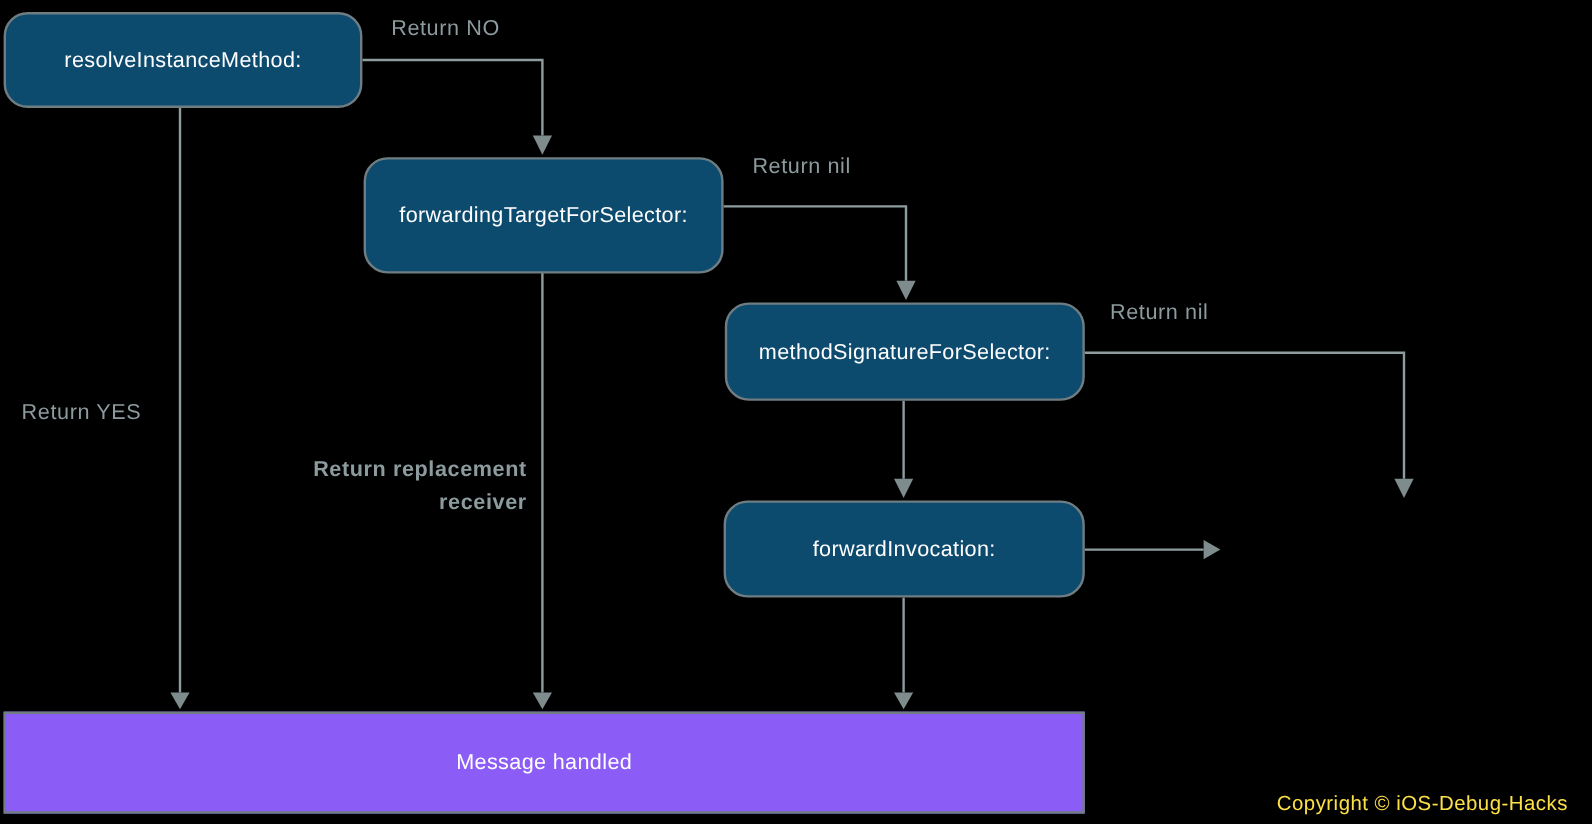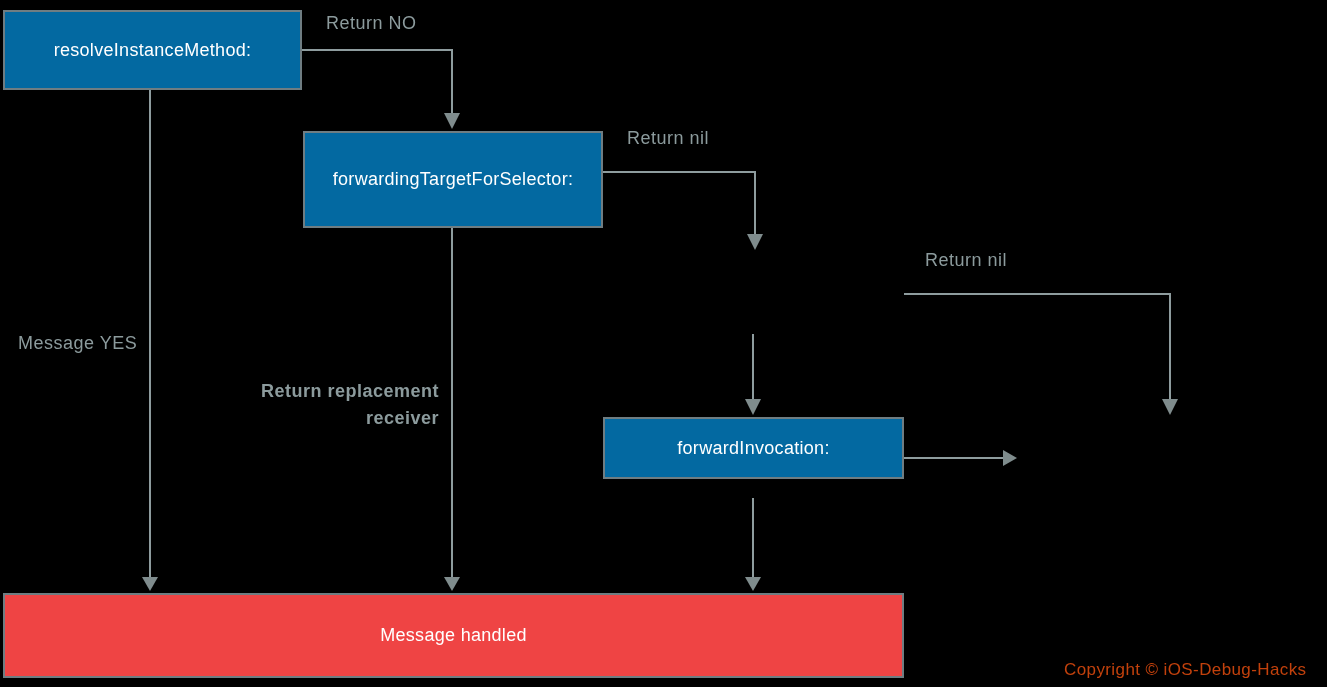--- a/index.html
+++ b/index.html
@@ -36,40 +36,40 @@
     display: flex;
     align-items: center;
     justify-content: center;
     box-sizing: border-box;
     border: 2px solid #6F7D82;
     color: #FFFFFF;
     font-size: 18px;
     letter-spacing: 0.3px;
     white-space: nowrap;
   }
-  .node-blue  { background: #0369a1; }
+  .node-blue  { background: #0c4a6e; border-radius: 20px; }
   .node-red   { background: #F94740; }
-  .node-green { background: #ef4444; }
+  .node-green { background: #8b5cf6; }
   .edge-label {
     position: absolute;
     color: #8C9B9D;
     font-size: 18px;
     letter-spacing: 0.5px;
     white-space: nowrap;
   }
   .edge-label.wrap {
     white-space: normal;
     text-align: right;
     line-height: 27px;
   }
   .copyright {
     position: absolute;
     left: 1064px;
     top: 660px;
-    color: #c2410c;
+    color: #fde047;
     font-size: 17px;
     letter-spacing: 0.4px;
   }
 </style>
 </head>
 <body>
 
 <div class="canvas">
 
   <svg class="edges-svg" viewBox="0 0 1327 687" xmlns="http://www.w3.org/2000/svg">
@@ -104,32 +104,33 @@
     <g>
       <path d="M452 212 V577"></path>
       <polygon points="444,577 460,577 452,591"></polygon>
     </g>
   </svg>
 
   <div class="node node-blue" style="left:3px; top:10px; width:299px; height:80px;">resolveInstanceMethod:</div>
 
   <div class="node node-blue" style="left:303px; top:131px; width:300px; height:97px;">forwardingTargetForSelector:</div>
 
+  <div class="node node-blue" style="left:604px; top:252px; width:300px; height:82px;">methodSignatureForSelector:</div>
 
-  <div class="node node-blue" style="left:603px; top:417px; width:301px; height:62px;">forwardInvocation:</div>
+  <div class="node node-blue" style="left:603px; top:417px; width:301px; height:81px;">forwardInvocation:</div>
 
 
   <div class="node node-green" style="left:3px; top:593px; width:901px; height:85px;">Message handled</div>
 
   <div class="edge-label" style="left:326px; top:13px;">Return NO</div>
 
   <div class="edge-label" style="left:627px; top:128px;">Return nil</div>
 
   <div class="edge-label" style="left:925px; top:250px;">Return nil</div>
 
 
-  <div class="edge-label" style="left:18px; top:333px;">Message YES</div>
+  <div class="edge-label" style="left:18px; top:333px;">Return YES</div>
 
   <div class="edge-label wrap" style="left:244px; top:378px; width:195px;font-weight:bold;">Return replacement receiver</div>
 
   <div class="copyright">Copyright © iOS-Debug-Hacks</div>
 
 </div>
 
 </body></html>

